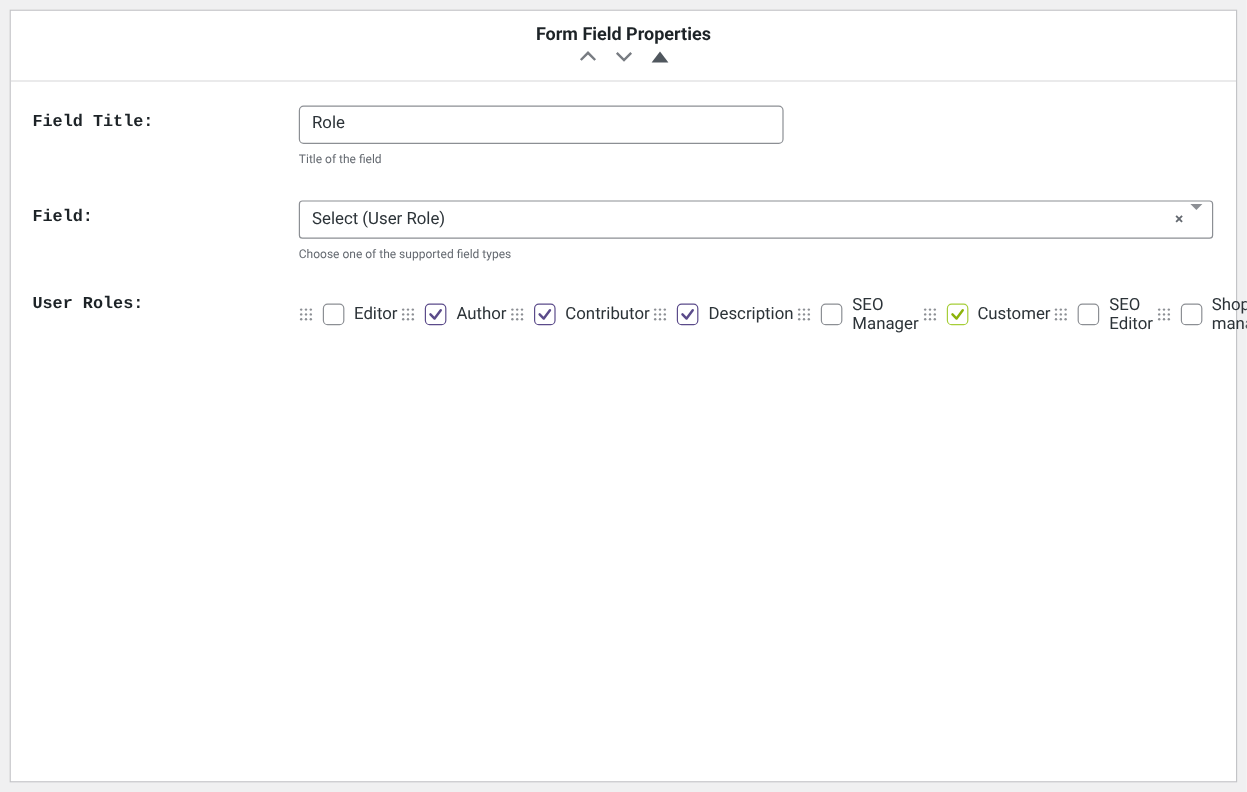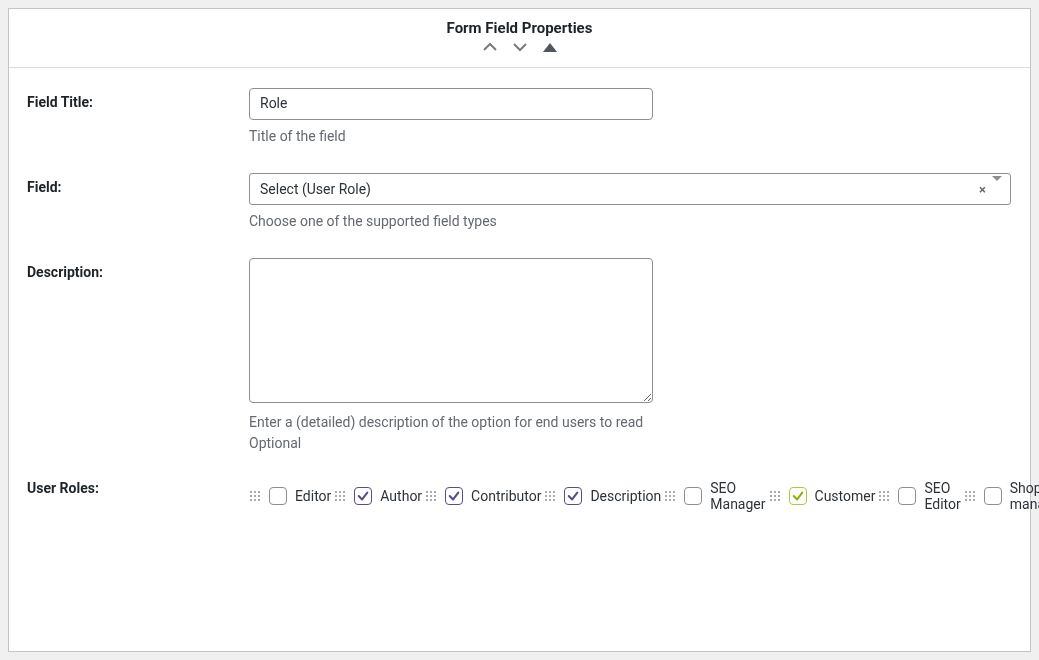--- a/index.html
+++ b/index.html
@@ -60,39 +60,40 @@
       align-items: flex-start;
       margin-bottom: 26px;
     }
     .field-label {
       width: 222px;
       font-weight: 700;
       font-size: 14px;
       color: #1d2327;
       padding-top: 6px;
       flex-shrink: 0;
+      font-family: Liberation Mono, monospace;
     }
     .field-control { flex: 1; }
     .input-text, .textarea {
       font-family: inherit;
       font-size: 14px;
       border: 1px solid #8c8f94;
       border-radius: 4px;
       padding: 5px 10px;
       color: #2c3338;
       background: #fff;
       width: 404px;
       line-height: 1.4;
     }
     .textarea {
       height: 145px;
       resize: both;
     }
     .help-text {
-      font-size: 14px;
+      font-size: 10px;
       color: #646970;
       margin-top: 6px;
       line-height: 1.5;
     }
     .select-wrap {
       position: relative;
       width: 762px;
       border: 1px solid #8c8f94;
       border-radius: 3px;
       padding: 7px 40px 7px 10px;
@@ -201,28 +202,20 @@
       <div class="field-control">
         <div class="select-wrap">
           <span>Select (User Role)</span>
           <span class="sel-x">×</span>
           <span class="sel-caret"><span class="sel-caret-tri"></span></span>
         </div>
         <div class="help-text">Choose one of the supported field types</div>
       </div>
     </div>
 
-    <div class="field-row">
-      <div class="field-label">Description:</div>
-      <div class="field-control">
-        <textarea class="textarea" style=""></textarea>
-        <div class="help-text">Enter a (detailed) description of the option for end users to read</div>
-        <div class="help-text" style="margin-top:0">Optional</div>
-      </div>
-    </div>
 
     <div class="field-row" style="margin-bottom:0">
       <div class="field-label" style="padding-top:0">User Roles:</div>
       <div class="field-control">
         <div class="roles-list" id="roles-list">
             <div class="role-item">
               <span class="drag-handle">
                 <svg width="12" height="12" viewBox="0 0 12 12">
                   <circle cx="2" cy="2" r="1" fill="#8c8f94"></circle>
                   <circle cx="6" cy="2" r="1" fill="#8c8f94"></circle>

